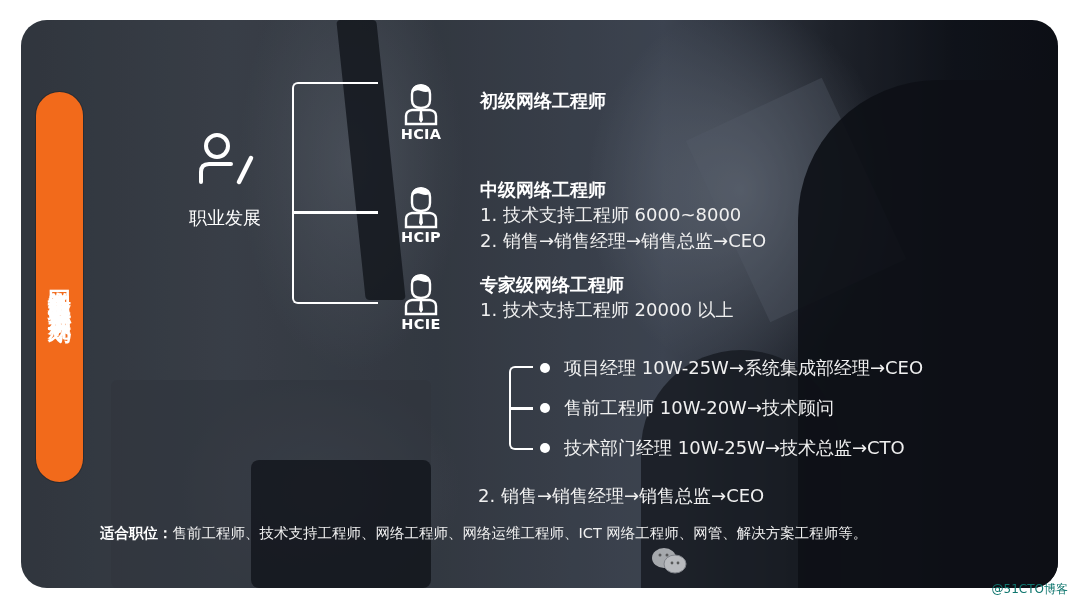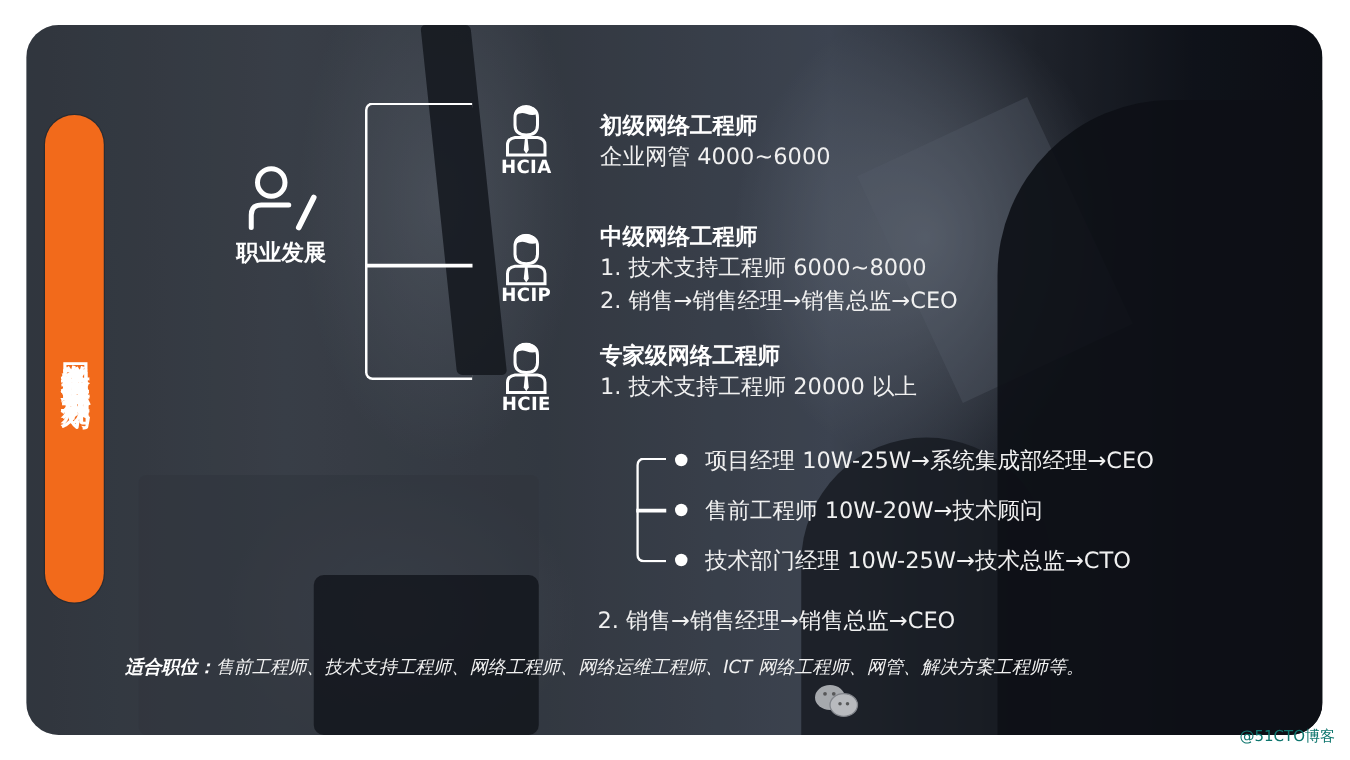--- a/index.html
+++ b/index.html
@@ -32,21 +32,21 @@
   }
   .vpill span {
     writing-mode:vertical-rl; text-orientation:upright; color:#fff; font-weight:bold;
     font-size:23px; letter-spacing:3px; line-height:1;
   }
 
   .hub { position:absolute; left:160px; top:132px; width:130px; text-align:center; }
   .hub svg { display:block; margin:0 auto; }
   .hub .t1, .hub .t2 { font-size:18px; color:#fff; }
   .hub .t1 { margin-top:10px; }
-  .hub .t2 { margin-top:0;font-weight:bold; }
+  .hub .t2 { margin-top:16px; }
 
   .bracket { position:absolute; left:292px; top:82px; width:86px; height:222px;
     border:2.5px solid #fff; border-right:none; border-radius:6px 0 0 6px; box-sizing:border-box; }
   .bracket-stub { position:absolute; background:#fff; height:2.5px; }
 
   .badge { position:absolute; width:44px; text-align:center; }
   .badge svg { display:block; margin:0 auto; }
   .badge .lbl { font-weight:bold; font-size:14.5px; color:#fff; margin-top:0; letter-spacing:.3px; line-height:16px; }
 
   .lvl { position:absolute; left:480px; }
@@ -55,21 +55,21 @@
 
   .sub-bracket { position:absolute; left:509px; top:366px; width:24px; height:84px;
     border:2.5px solid #fff; border-right:none; border-radius:6px 0 0 6px; box-sizing:border-box; }
   .sub-mid { position:absolute; left:509px; top:407px; width:24px; height:2.5px; background:#fff; }
   .bullet-row { position:absolute; left:540px; display:flex; align-items:center; }
   .dot { width:10px; height:10px; border-radius:50%; background:#fff; margin-right:14px; }
   .bullet-row .txt { font-size:18px; color:#f0f0f0; white-space:nowrap; }
 
   .sales2 { position:absolute; left:478px; top:484px; font-size:18px; color:#f0f0f0; white-space:nowrap; }
 
-  .suitable { position:absolute; left:100px; top:524px; font-size:14.5px; color:#f0f0f0; white-space:nowrap;font-style:italic; }
+  .suitable { position:absolute; left:100px; top:524px; font-size:14.5px; color:#f0f0f0; white-space:nowrap; }
   .suitable b { font-weight:bold; color:#fff; }
 
   .wechat { position:absolute; left:650px; top:546px; opacity:.8; }
   .watermark { position:absolute; right:12px; top:581px; font-size:12px; color:#0f766e; }
 </style>
 </head>
 <body>
 
 <div class="card">
   <div class="photo-shape paper"></div>
@@ -101,21 +101,20 @@
   <svg width="36" height="42" viewBox="0 0 36 42">
     <path d="M9 10 Q9 2 18 2 Q27 2 27 10 V16 Q27 24 18 24 Q9 24 9 16 Z" fill="none" stroke="#fff" stroke-width="2.4"></path>
     <path d="M9 9 Q13 5 18 7 Q23 9 27 7 L27 6 Q24 0 18 0 Q11 0 9 6Z" fill="#fff"></path>
     <path d="M3 40 V32 Q3 27 9 26 H27 Q33 27 33 32 V40 Z" fill="none" stroke="#fff" stroke-width="2.4"></path>
     <path d="M17 26 L19 26 L20 36 L18 39 L16 36 Z" fill="#fff"></path>
   </svg>
   <div class="lbl">HCIA</div>
 </div>
 <div class="lvl" style="top:88px;">
   <div class="title">初级网络工程师</div>
-  <div class="line">企业网管 4000~6000</div>
 </div>
 
 <div class="badge" style="left:399px; top:187px;">
   <svg width="36" height="42" viewBox="0 0 36 42">
     <path d="M9 10 Q9 2 18 2 Q27 2 27 10 V16 Q27 24 18 24 Q9 24 9 16 Z" fill="none" stroke="#fff" stroke-width="2.4"></path>
     <path d="M9 9 Q13 5 18 7 Q23 9 27 7 L27 6 Q24 0 18 0 Q11 0 9 6Z" fill="#fff"></path>
     <path d="M3 40 V32 Q3 27 9 26 H27 Q33 27 33 32 V40 Z" fill="none" stroke="#fff" stroke-width="2.4"></path>
     <path d="M17 26 L19 26 L20 36 L18 39 L16 36 Z" fill="#fff"></path>
   </svg>
   <div class="lbl">HCIP</div>

